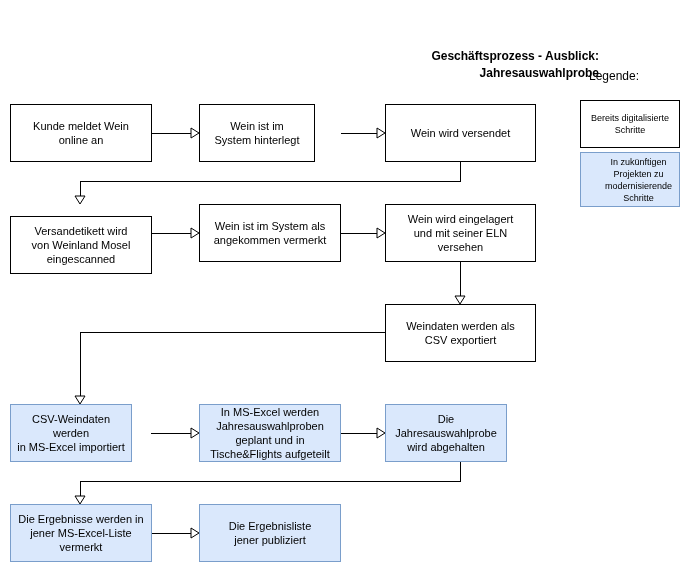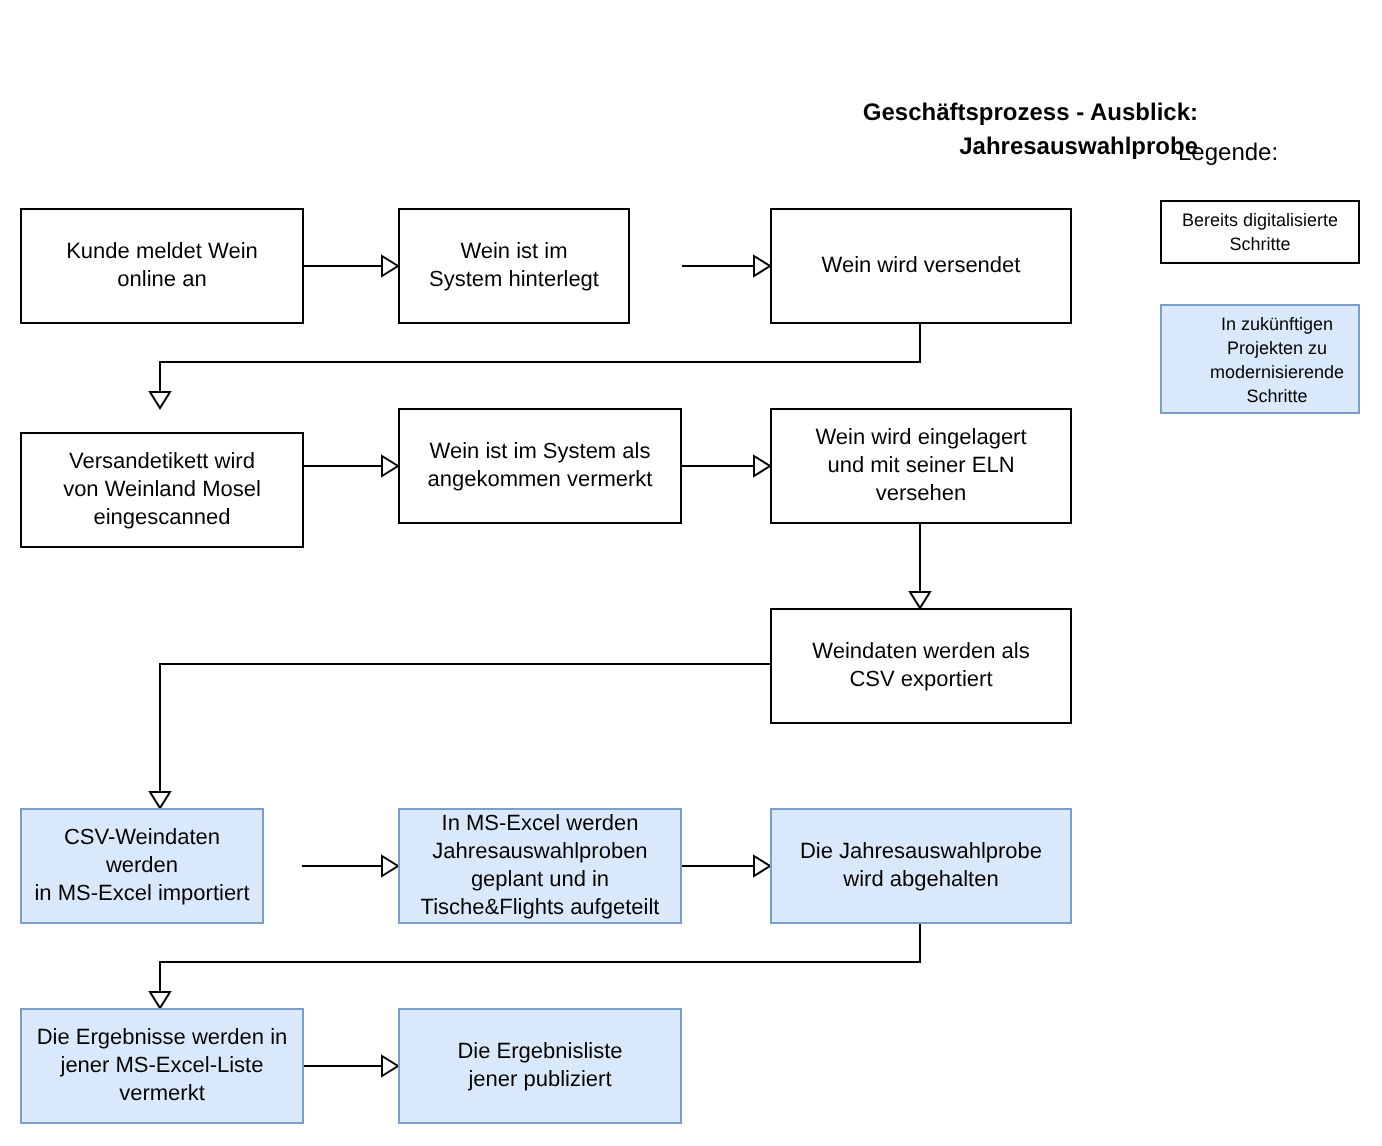--- a/index.html
+++ b/index.html
@@ -147,28 +147,28 @@
 
 <div class="node" style="left:385px; top:304px; width:151px; height:58px;">Weindaten werden als
 CSV exportiert</div>
 
 <div class="node blue" style="left:10px;  top:404px; width:122px; height:58px;">CSV-Weindaten werden
 in MS-Excel importiert</div>
 <div class="node blue" style="left:199px; top:404px; width:142px; height:58px;">In MS-Excel werden
 Jahresauswahlproben
 geplant und in
 Tische&amp;Flights aufgeteilt</div>
-<div class="node blue" style="left:385px; top:404px; width:151px; height:58px;">Die Jahresauswahlprobe
+<div class="node blue" style="left:385px; top:404px; width:122px; height:58px;">Die Jahresauswahlprobe
 wird abgehalten</div>
 
 <div class="node blue" style="left:10px;  top:504px; width:142px; height:58px;">Die Ergebnisse werden in
 jener MS-Excel-Liste
 vermerkt</div>
 <div class="node blue" style="left:199px; top:504px; width:142px; height:58px;">Die Ergebnisliste
 jener publiziert</div>
 
 <div class="legend-title">Legende:</div>
-<div class="legend-box" style="left:580px; top:100px; width:100px; height:32px;">Bereits digitalisierte
+<div class="legend-box" style="left:580px; top:100px; width:100px; height:48px;">Bereits digitalisierte
 Schritte</div>
 <div class="legend-box blue" style="left:580px; top:152px; width:100px; height:55px;padding-left:20px;">In zukünftigen
 Projekten zu
 modernisierende
 Schritte</div>
 
 </body></html>

